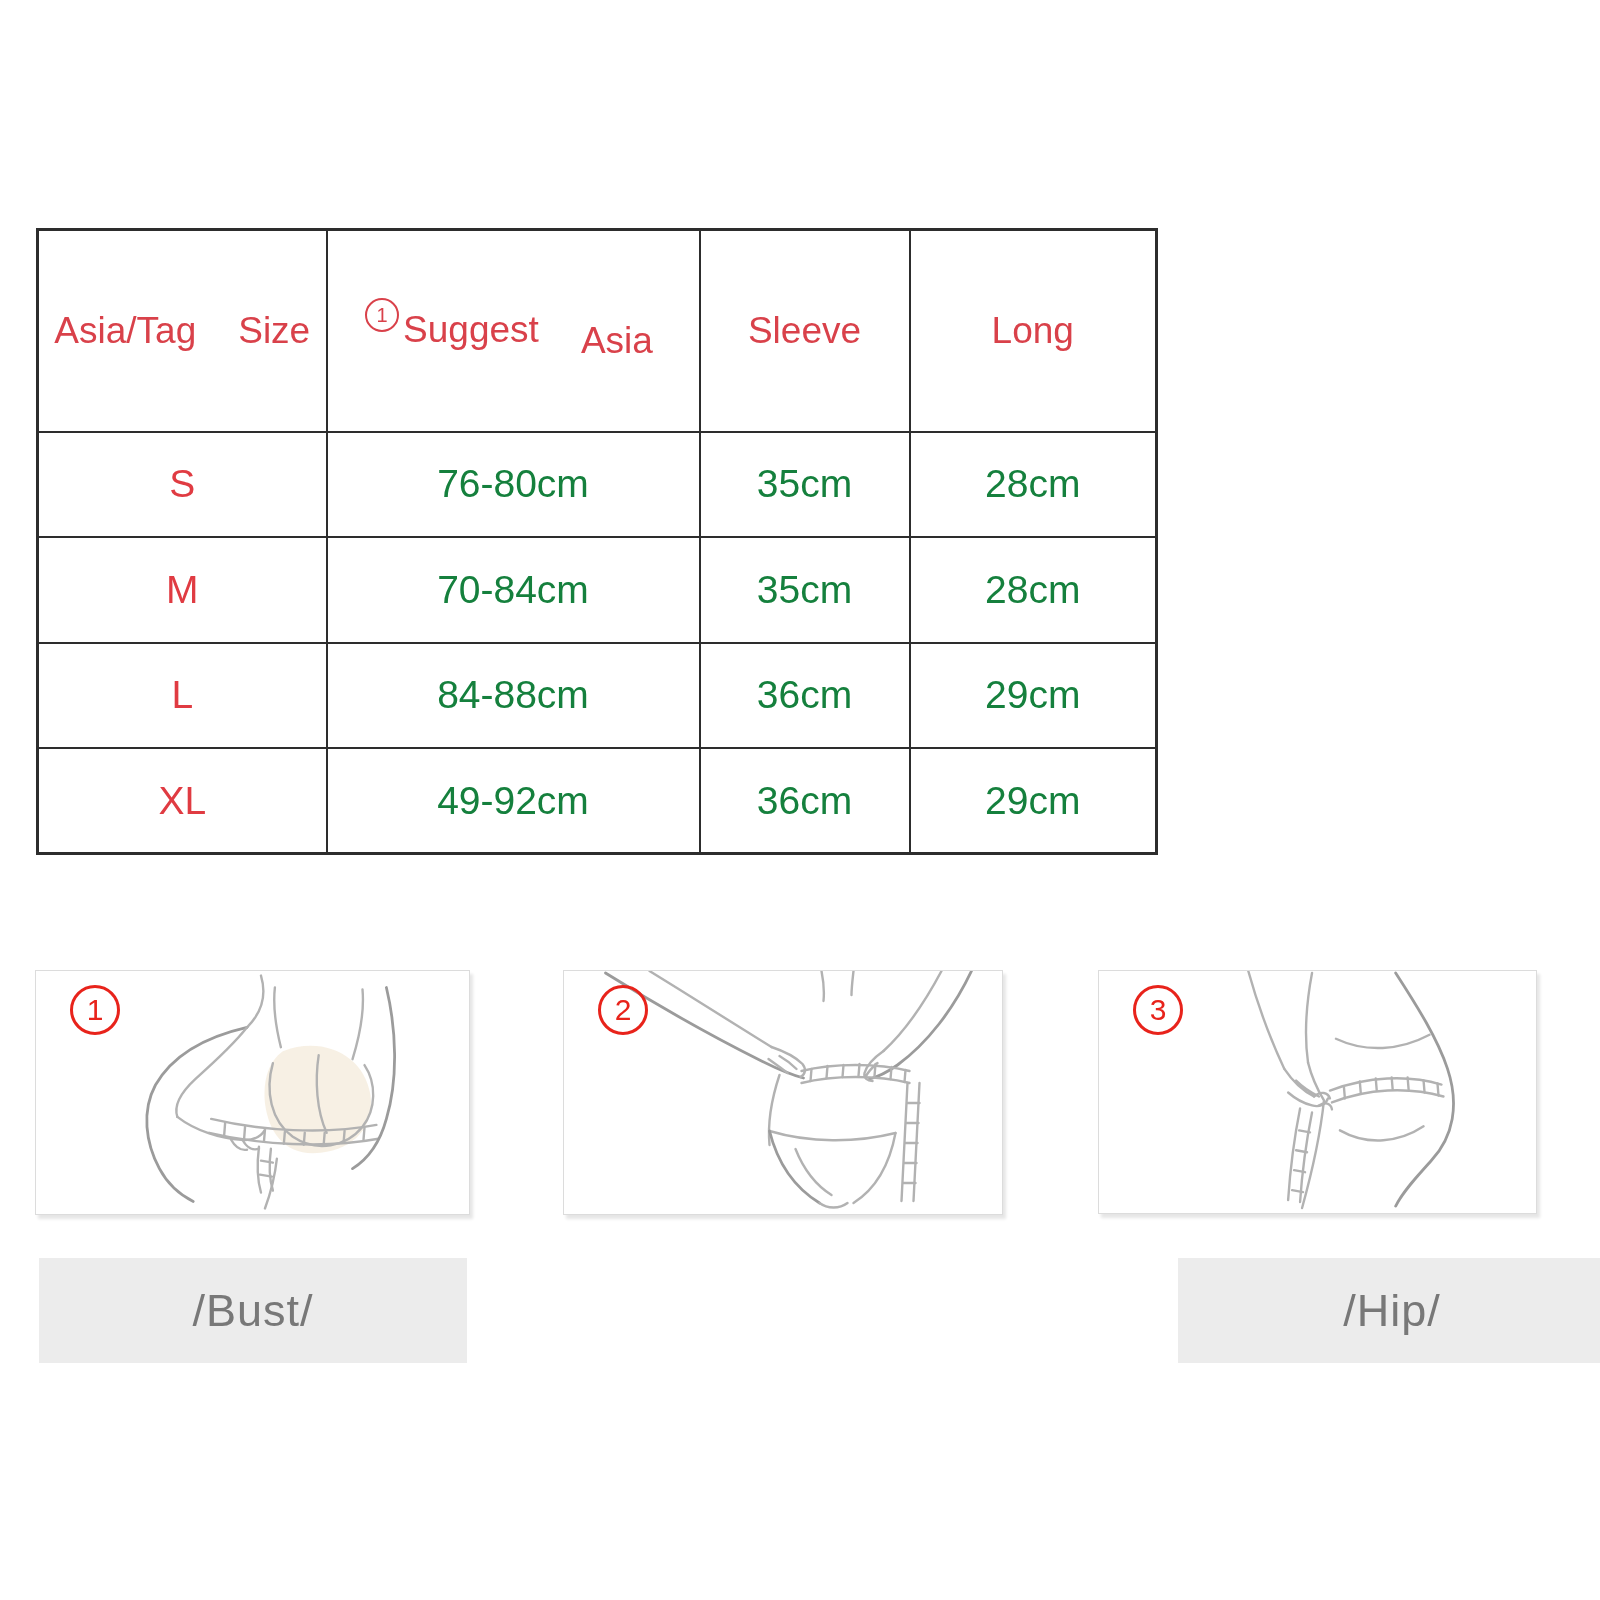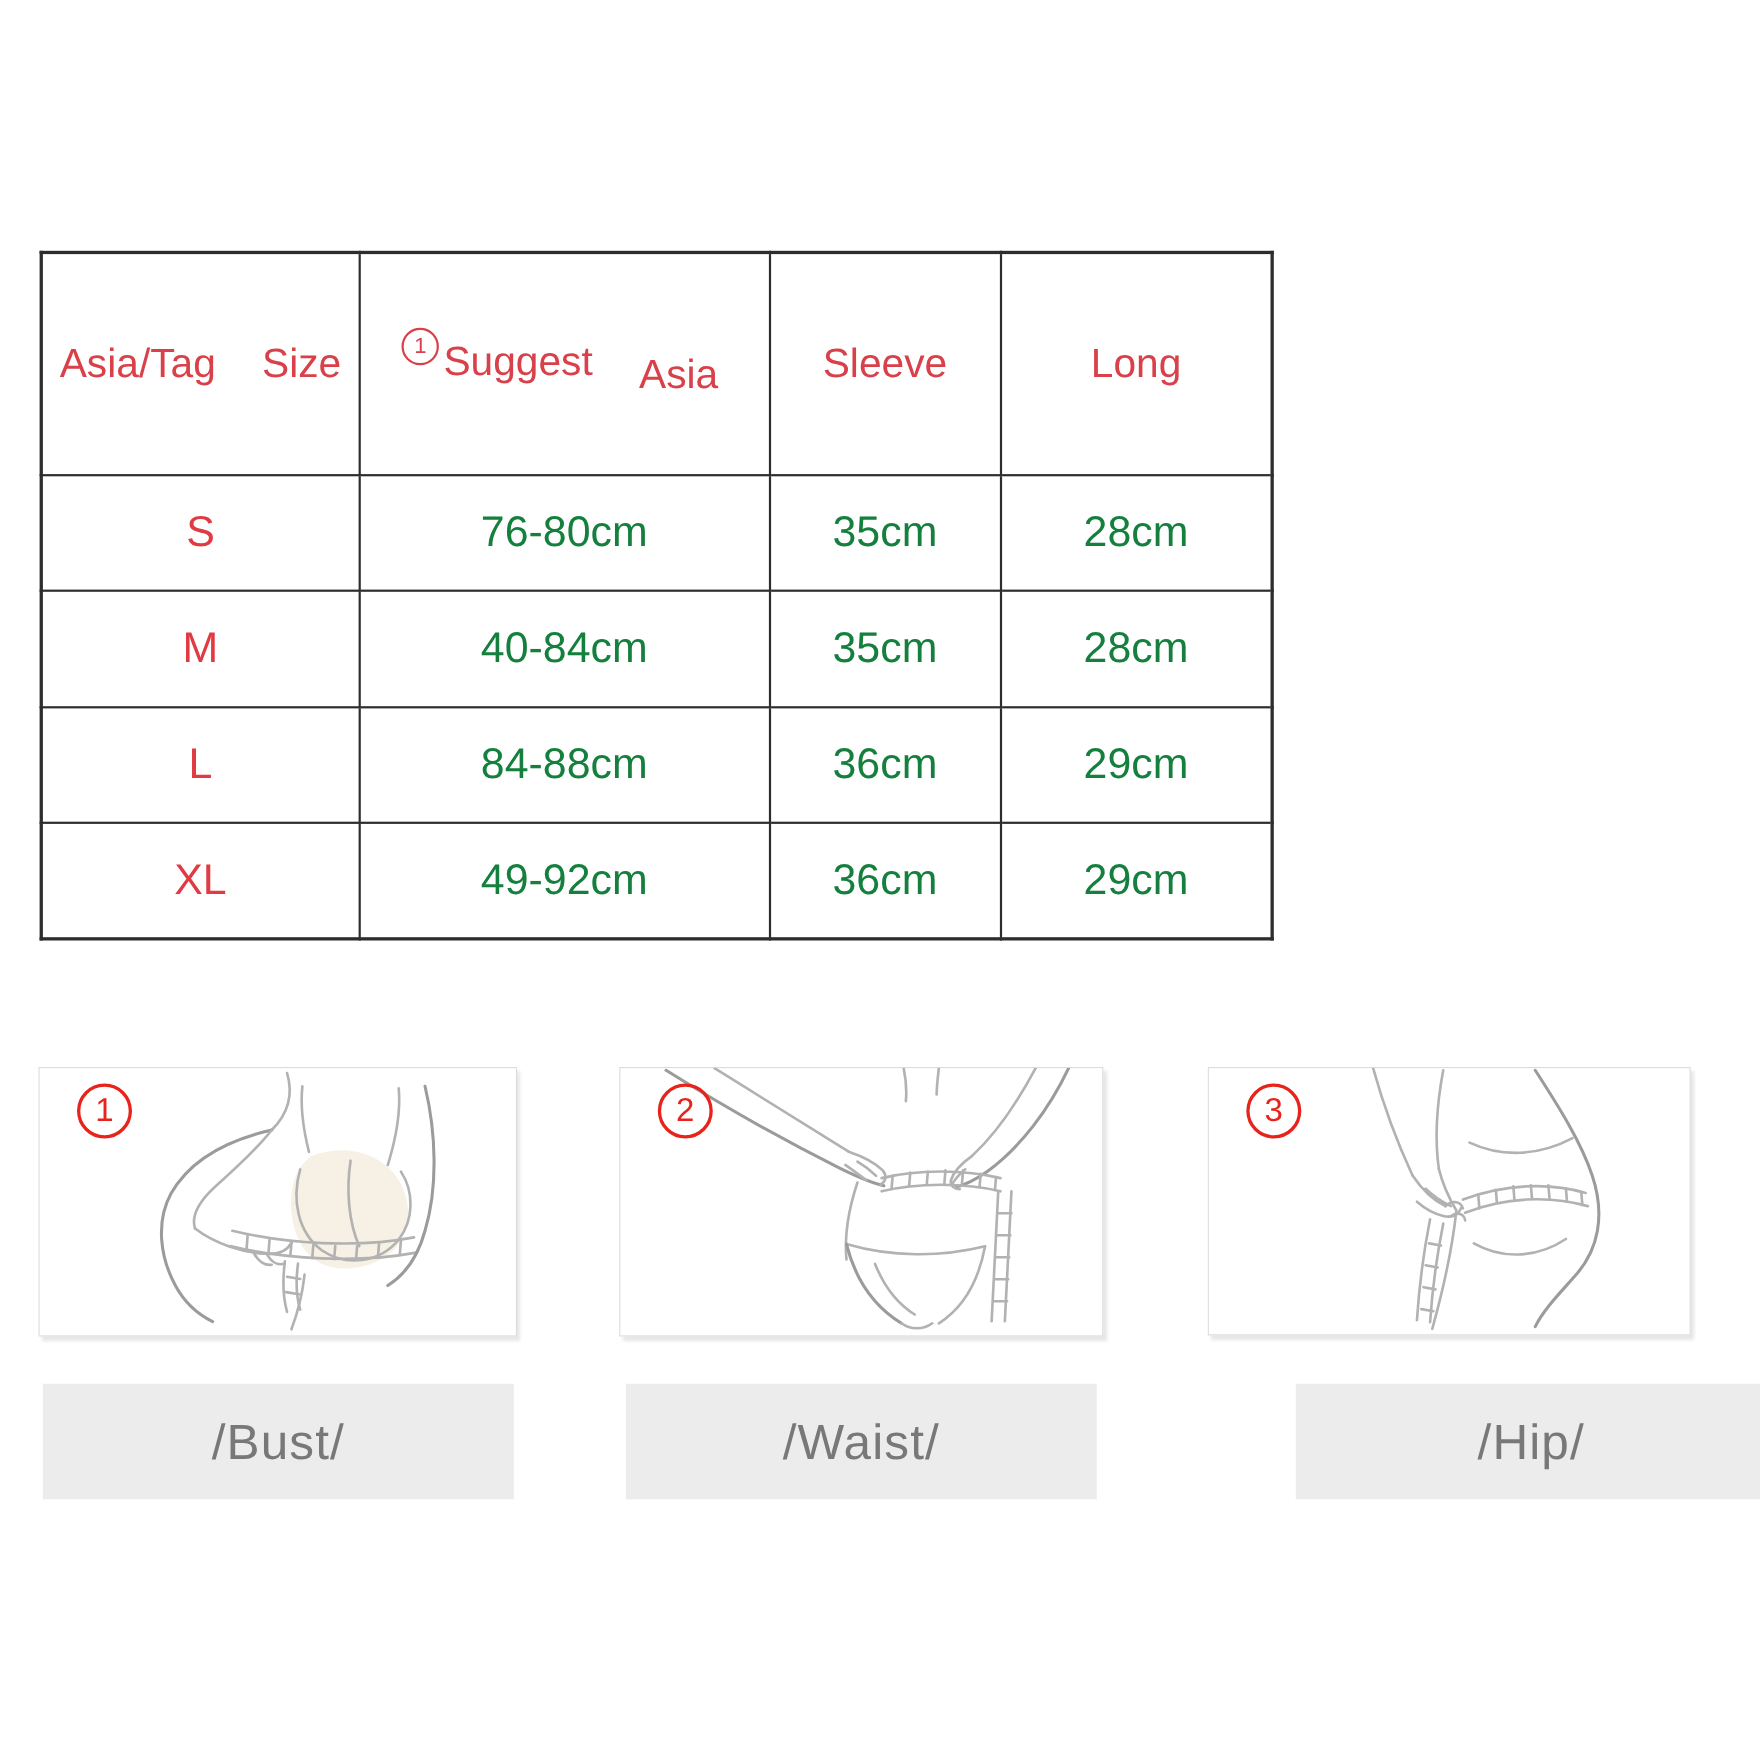--- a/index.html
+++ b/index.html
@@ -96,21 +96,21 @@
     </thead>
     <tbody>
       <tr class="data-row">
         <td class="size-cell">S</td>
         <td class="measure-cell">76-80cm</td>
         <td class="measure-cell">35cm</td>
         <td class="measure-cell">28cm</td>
       </tr>
       <tr class="data-row">
         <td class="size-cell">M</td>
-        <td class="measure-cell">40-84cm</td>
+        <td class="measure-cell">70-84cm</td>
         <td class="measure-cell">35cm</td>
         <td class="measure-cell">28cm</td>
       </tr>
       <tr class="data-row">
         <td class="size-cell">L</td>
         <td class="measure-cell">84-88cm</td>
         <td class="measure-cell">36cm</td>
         <td class="measure-cell">29cm</td>
       </tr>
       <tr class="data-row">
@@ -187,20 +187,17 @@
       <path class="sketch" d="M200,138 C194,168 190,200 188,230 M212,142 C206,172 202,202 200,232"></path>
       <path class="sketch" d="M199,160 L210,162 M196,180 L207,182 M194,200 L205,202 M192,220 L203,222"></path>
       <path class="sketch" d="M236,68 C266,82 300,80 330,64"></path>
       <path class="sketch" d="M240,160 C268,176 300,172 324,156"></path>
     </svg>
   </div>
 
   <div class="label-bar label-bar-1">
     <span>/Bust/</span>
   </div>
-  <div class="label-bar label-bar-2">
-    <span>/Waist/</span>
-  </div>
   <div class="label-bar label-bar-3">
     <span>/Hip/</span>
   </div>
 
 </div>
 
 </body></html>

